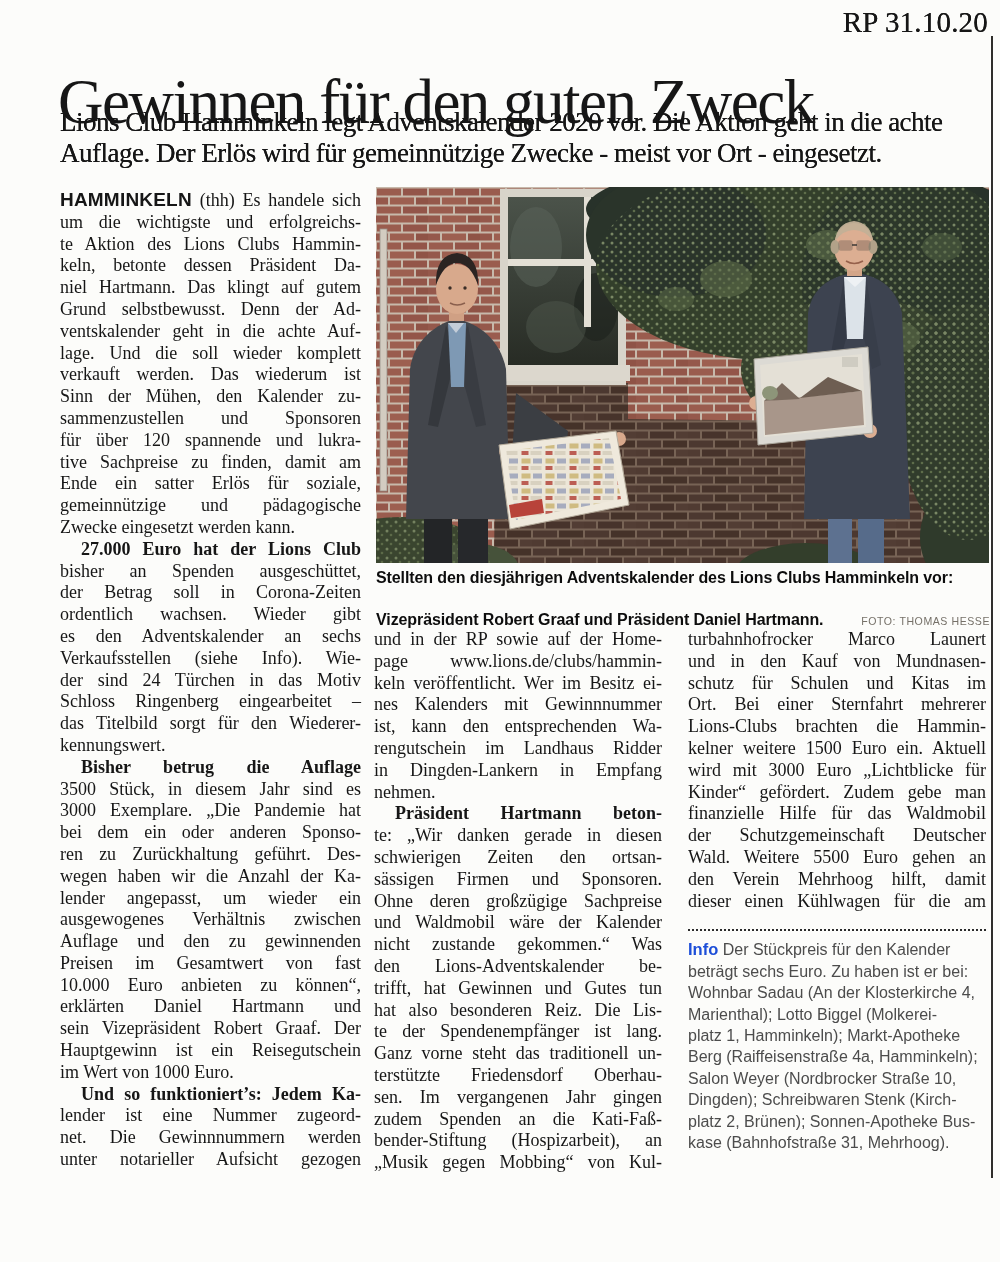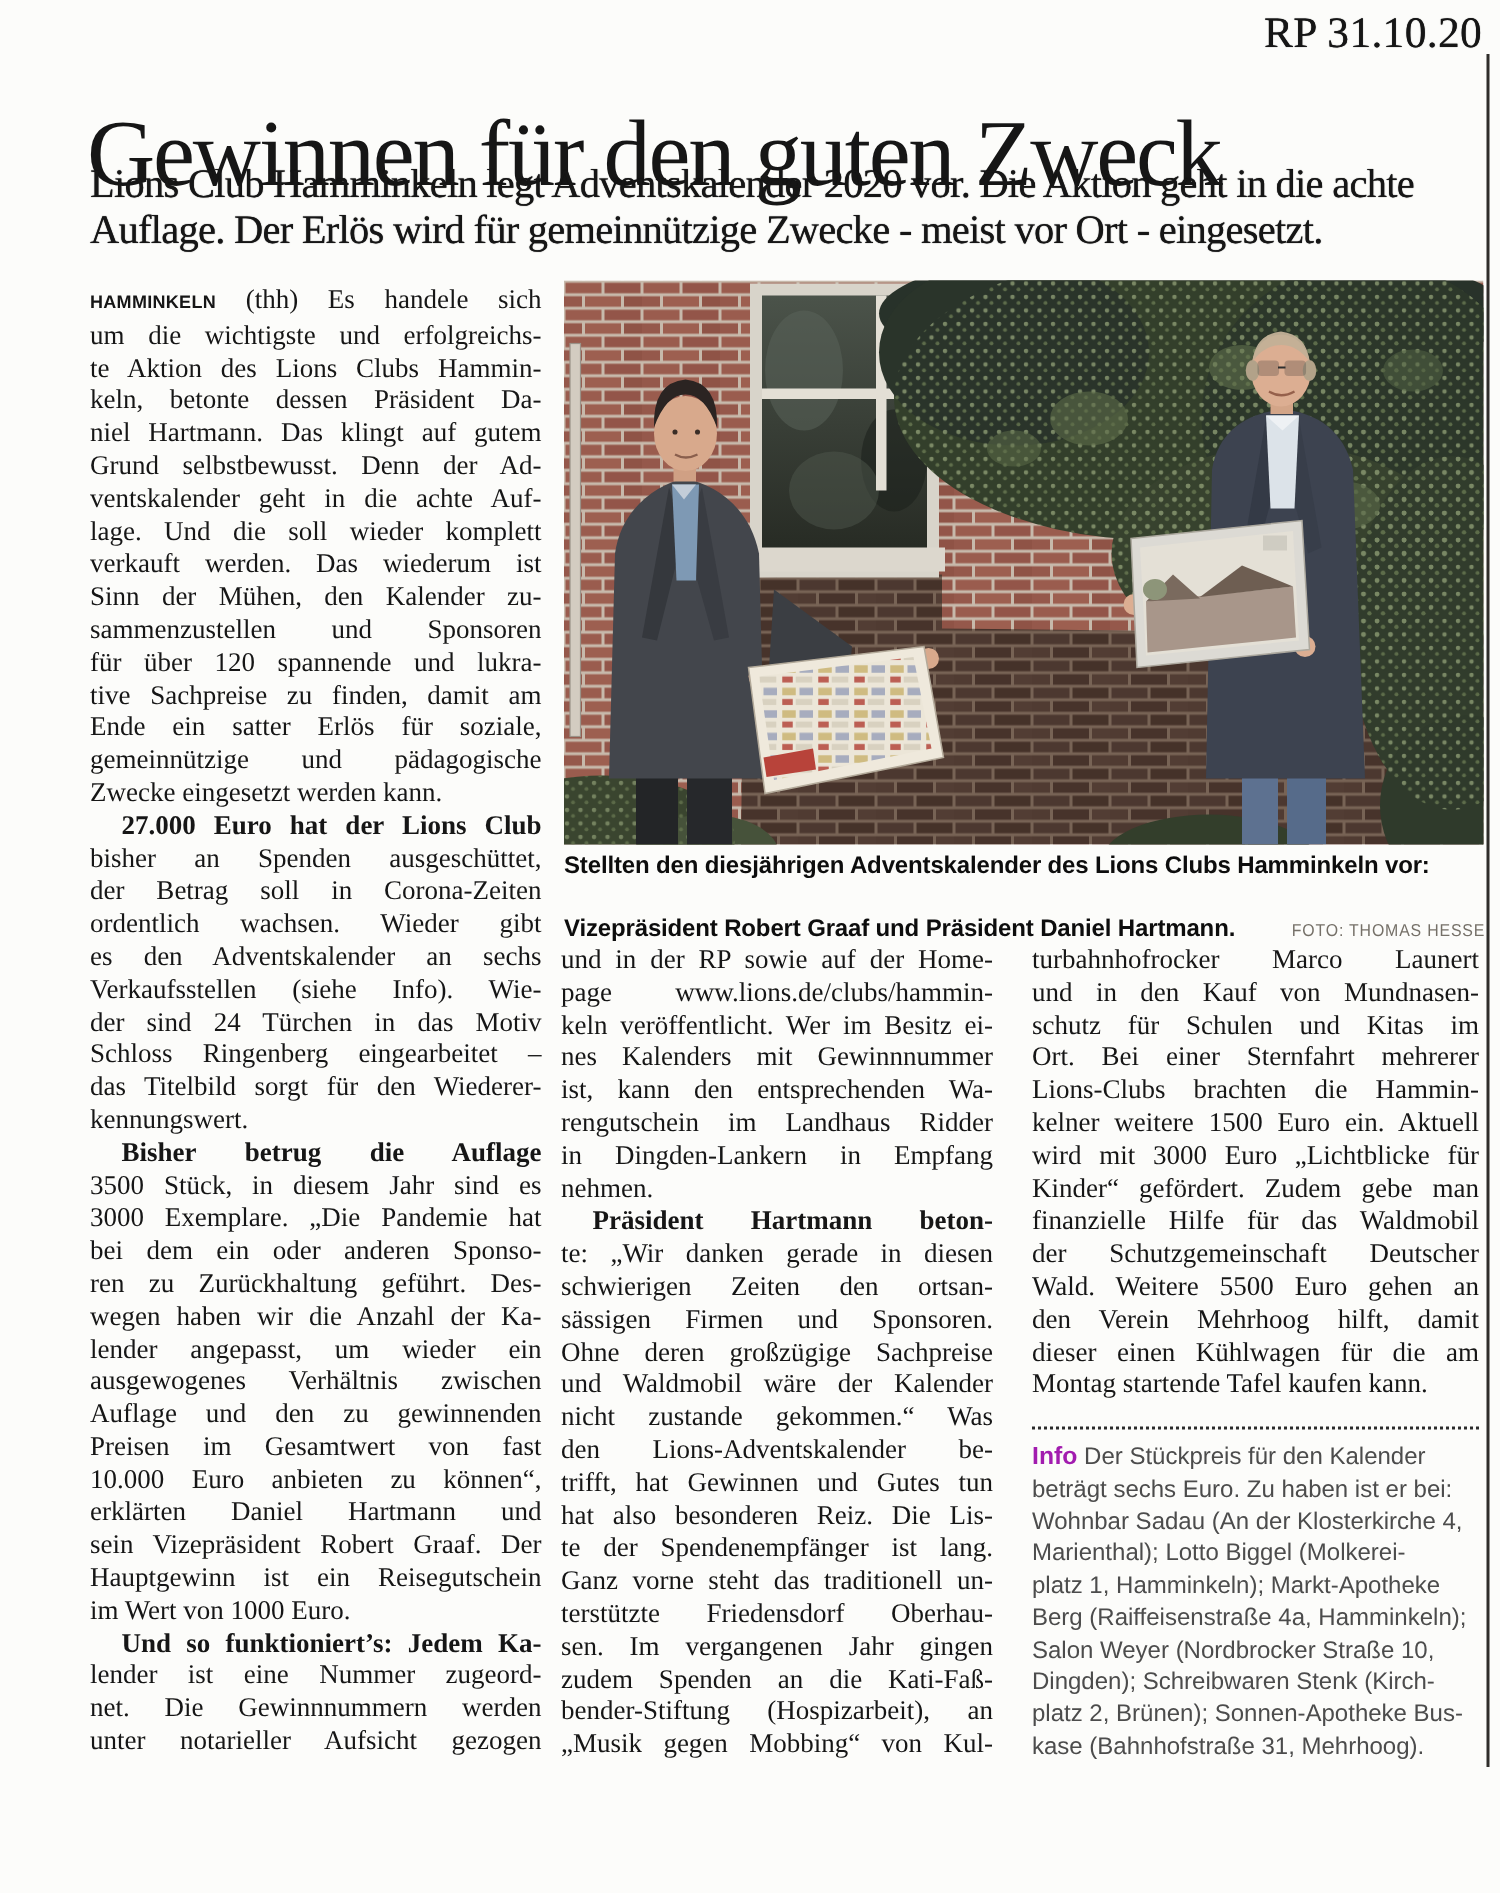--- a/index.html
+++ b/index.html
@@ -29,21 +29,21 @@
   
   .col{position:absolute;font-size:18px;line-height:21.8px;}
   #col1{left:60px;top:189px;width:301px;}
   #col2{left:374px;top:629px;width:288px;}
   #col3{left:688px;top:629px;width:298px;}
   .ln{text-align:justify;text-align-last:justify;min-height:21.8px;}
   .ln.end{text-align-last:left;}
   .ln.ind{text-indent:21px;font-weight:bold;}
   .lead{
     font-family:"Liberation Sans",sans-serif;font-weight:700;
-    font-size:12px;letter-spacing:.2px;
+    font-size:19px;letter-spacing:.2px;
   }
   
   #photo{position:absolute;left:376px;top:187px;width:613px;height:376px;}
   #photo svg{display:block;}
   
   #caption{
     position:absolute;left:376px;top:567px;width:614px;
     font-family:"Liberation Sans",sans-serif;font-weight:700;
     font-size:16px;line-height:22px;letter-spacing:-.1px;color:#0d0d0d;
   }
@@ -52,21 +52,21 @@
     margin-left:auto;font-weight:400;font-size:11.5px;color:#757068;
     letter-spacing:.6px;white-space:nowrap;transform:scaleX(.92);transform-origin:right;
   }
   
   .info{
     margin-top:17px;border-top:2px dotted #2b2b2b;padding-top:8px;
     font-family:"Liberation Sans",sans-serif;font-size:16px;line-height:21.4px;
     color:#4c4c4c;
   }
   .info .ln{text-align:left;text-align-last:auto;min-height:21.4px;}
-  .info .lead{font-size:16.5px;color:#a21caf;letter-spacing:0;}
+  .info .lead{font-size:16.5px;color:#1d4ed8;letter-spacing:0;}
   
   #rule-right{
     position:absolute;left:991px;top:36px;width:2px;height:1142px;background:#2f2d2a;
   }
 </style>
 </head>
 <body>
 
 <div id="dateline">RP 31.10.20</div>
 <h1 id="headline">Gewinnen für den guten Zweck</h1>
@@ -304,21 +304,20 @@
       <div class="ln">Ort. Bei einer Sternfahrt mehrerer</div>
       <div class="ln">Lions-Clubs brachten die Hammin-</div>
       <div class="ln">kelner weitere 1500 Euro ein. Aktuell</div>
       <div class="ln">wird mit 3000 Euro „Lichtblicke für</div>
       <div class="ln">Kinder“ gefördert. Zudem gebe man</div>
       <div class="ln">finanzielle Hilfe für das Waldmobil</div>
       <div class="ln">der Schutzgemeinschaft Deutscher</div>
       <div class="ln">Wald. Weitere 5500 Euro gehen an</div>
       <div class="ln">den Verein Mehrhoog hilft, damit</div>
       <div class="ln">dieser einen Kühlwagen für die am</div>
-      <div class="ln end">Montag startende Tafel kaufen kann.</div>
     </div>
   <div class="info">
       <div class="ln"><b class="lead">Info</b> Der Stückpreis für den Kalender</div>
       <div class="ln">beträgt sechs Euro. Zu haben ist er bei:</div>
       <div class="ln">Wohnbar Sadau (An der Klosterkirche 4,</div>
       <div class="ln">Marienthal); Lotto Biggel (Molkerei-</div>
       <div class="ln">platz 1, Hamminkeln); Markt-Apotheke</div>
       <div class="ln">Berg (Raiffeisenstraße 4a, Hamminkeln);</div>
       <div class="ln">Salon Weyer (Nordbrocker Straße 10,</div>
       <div class="ln">Dingden); Schreibwaren Stenk (Kirch-</div>

